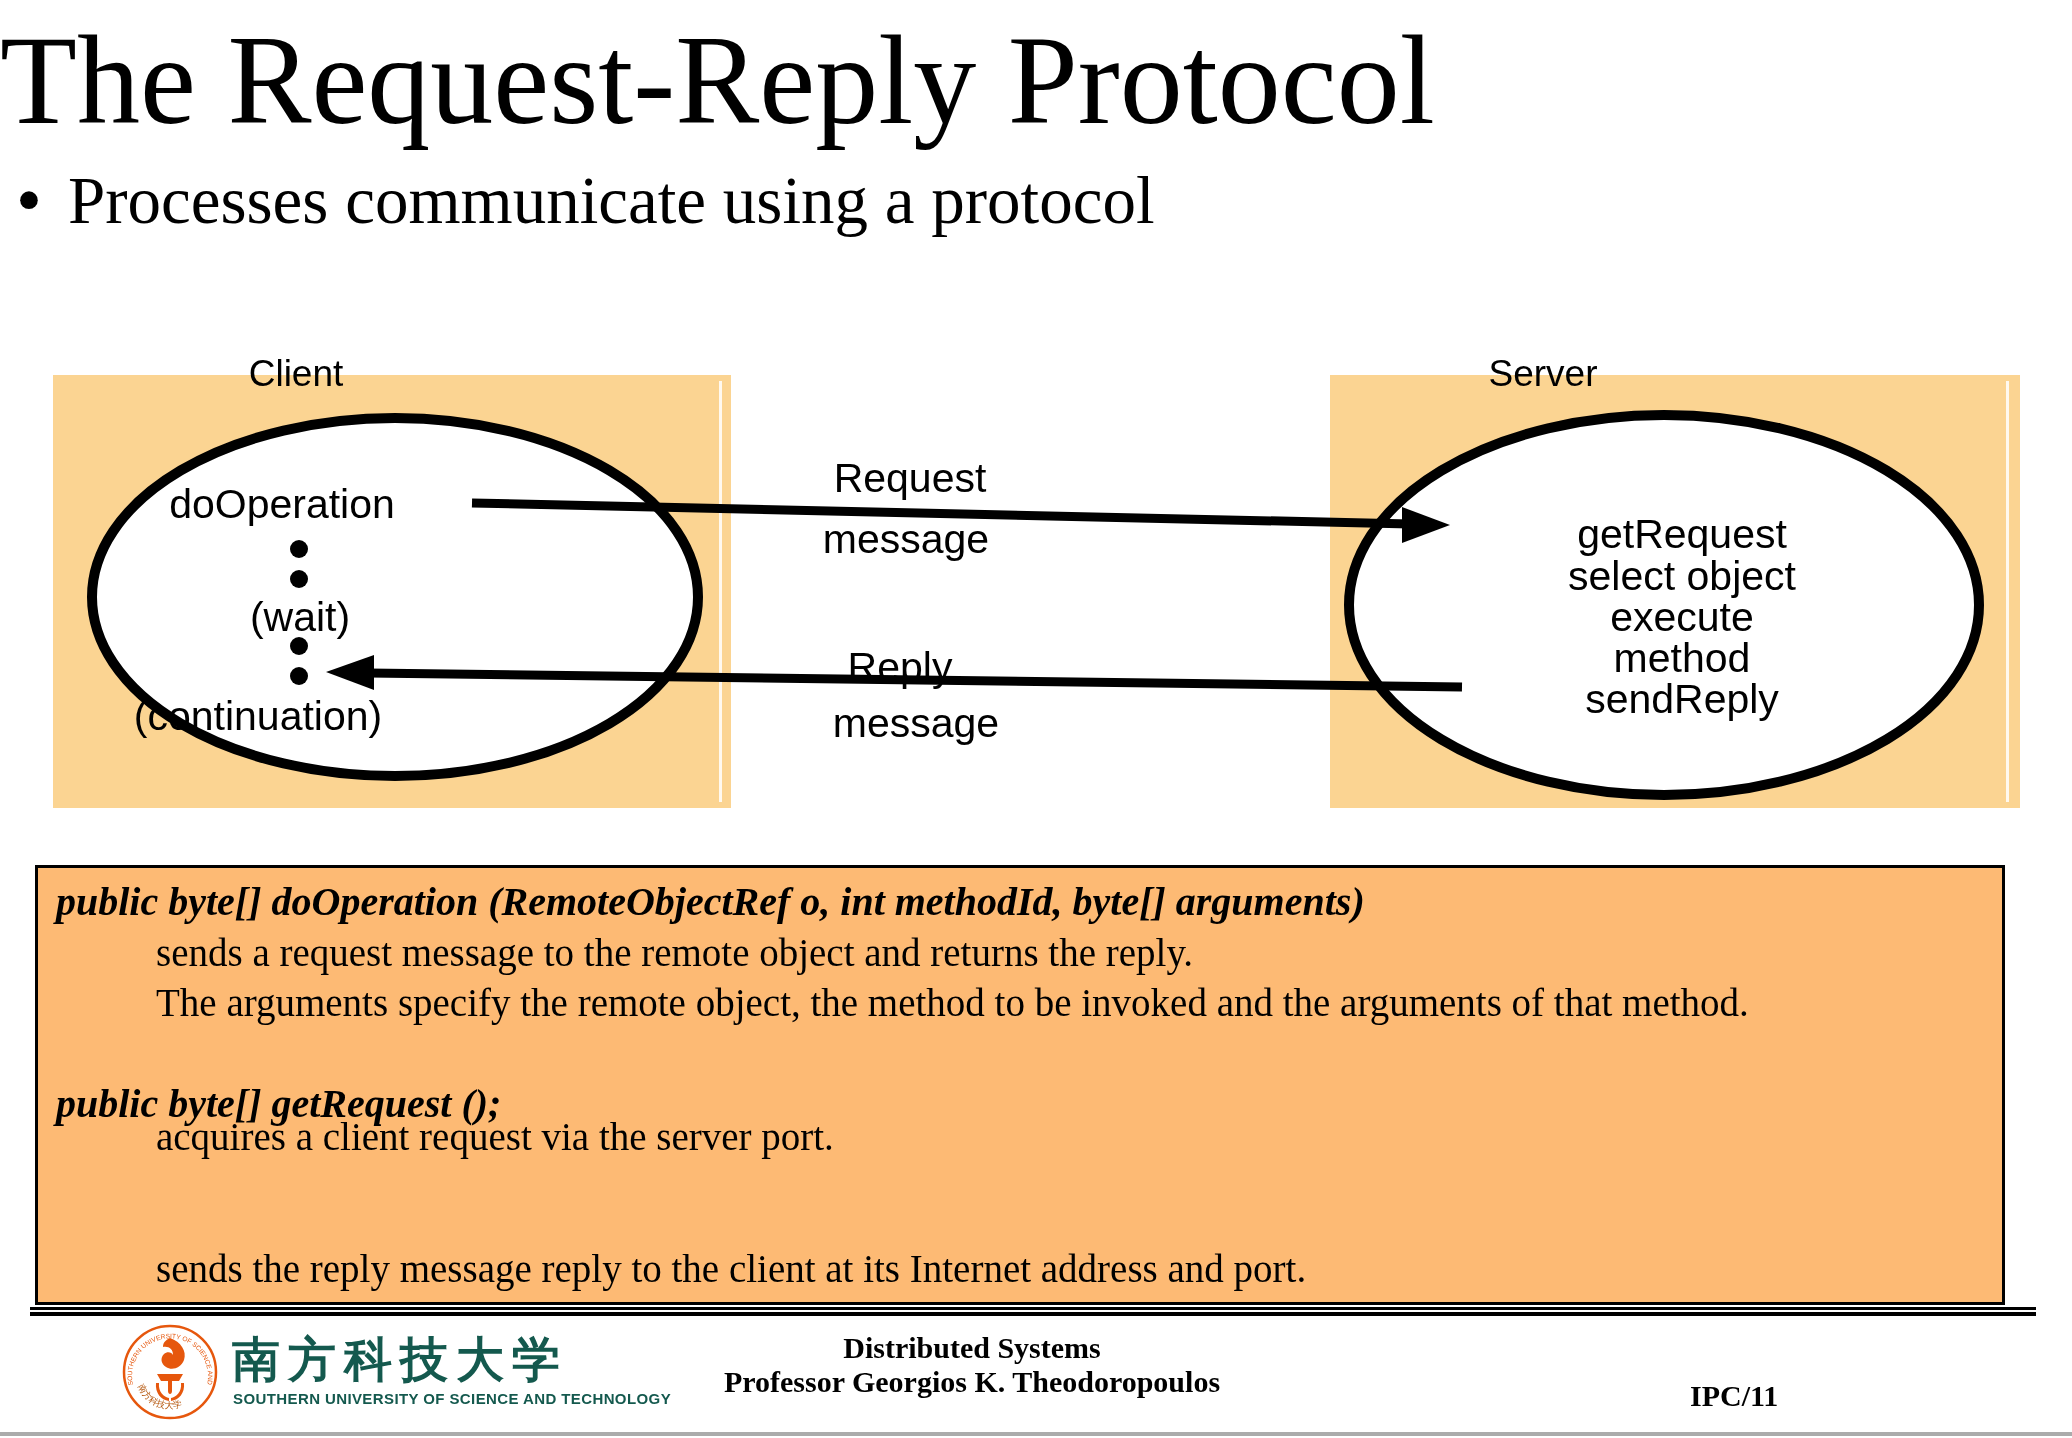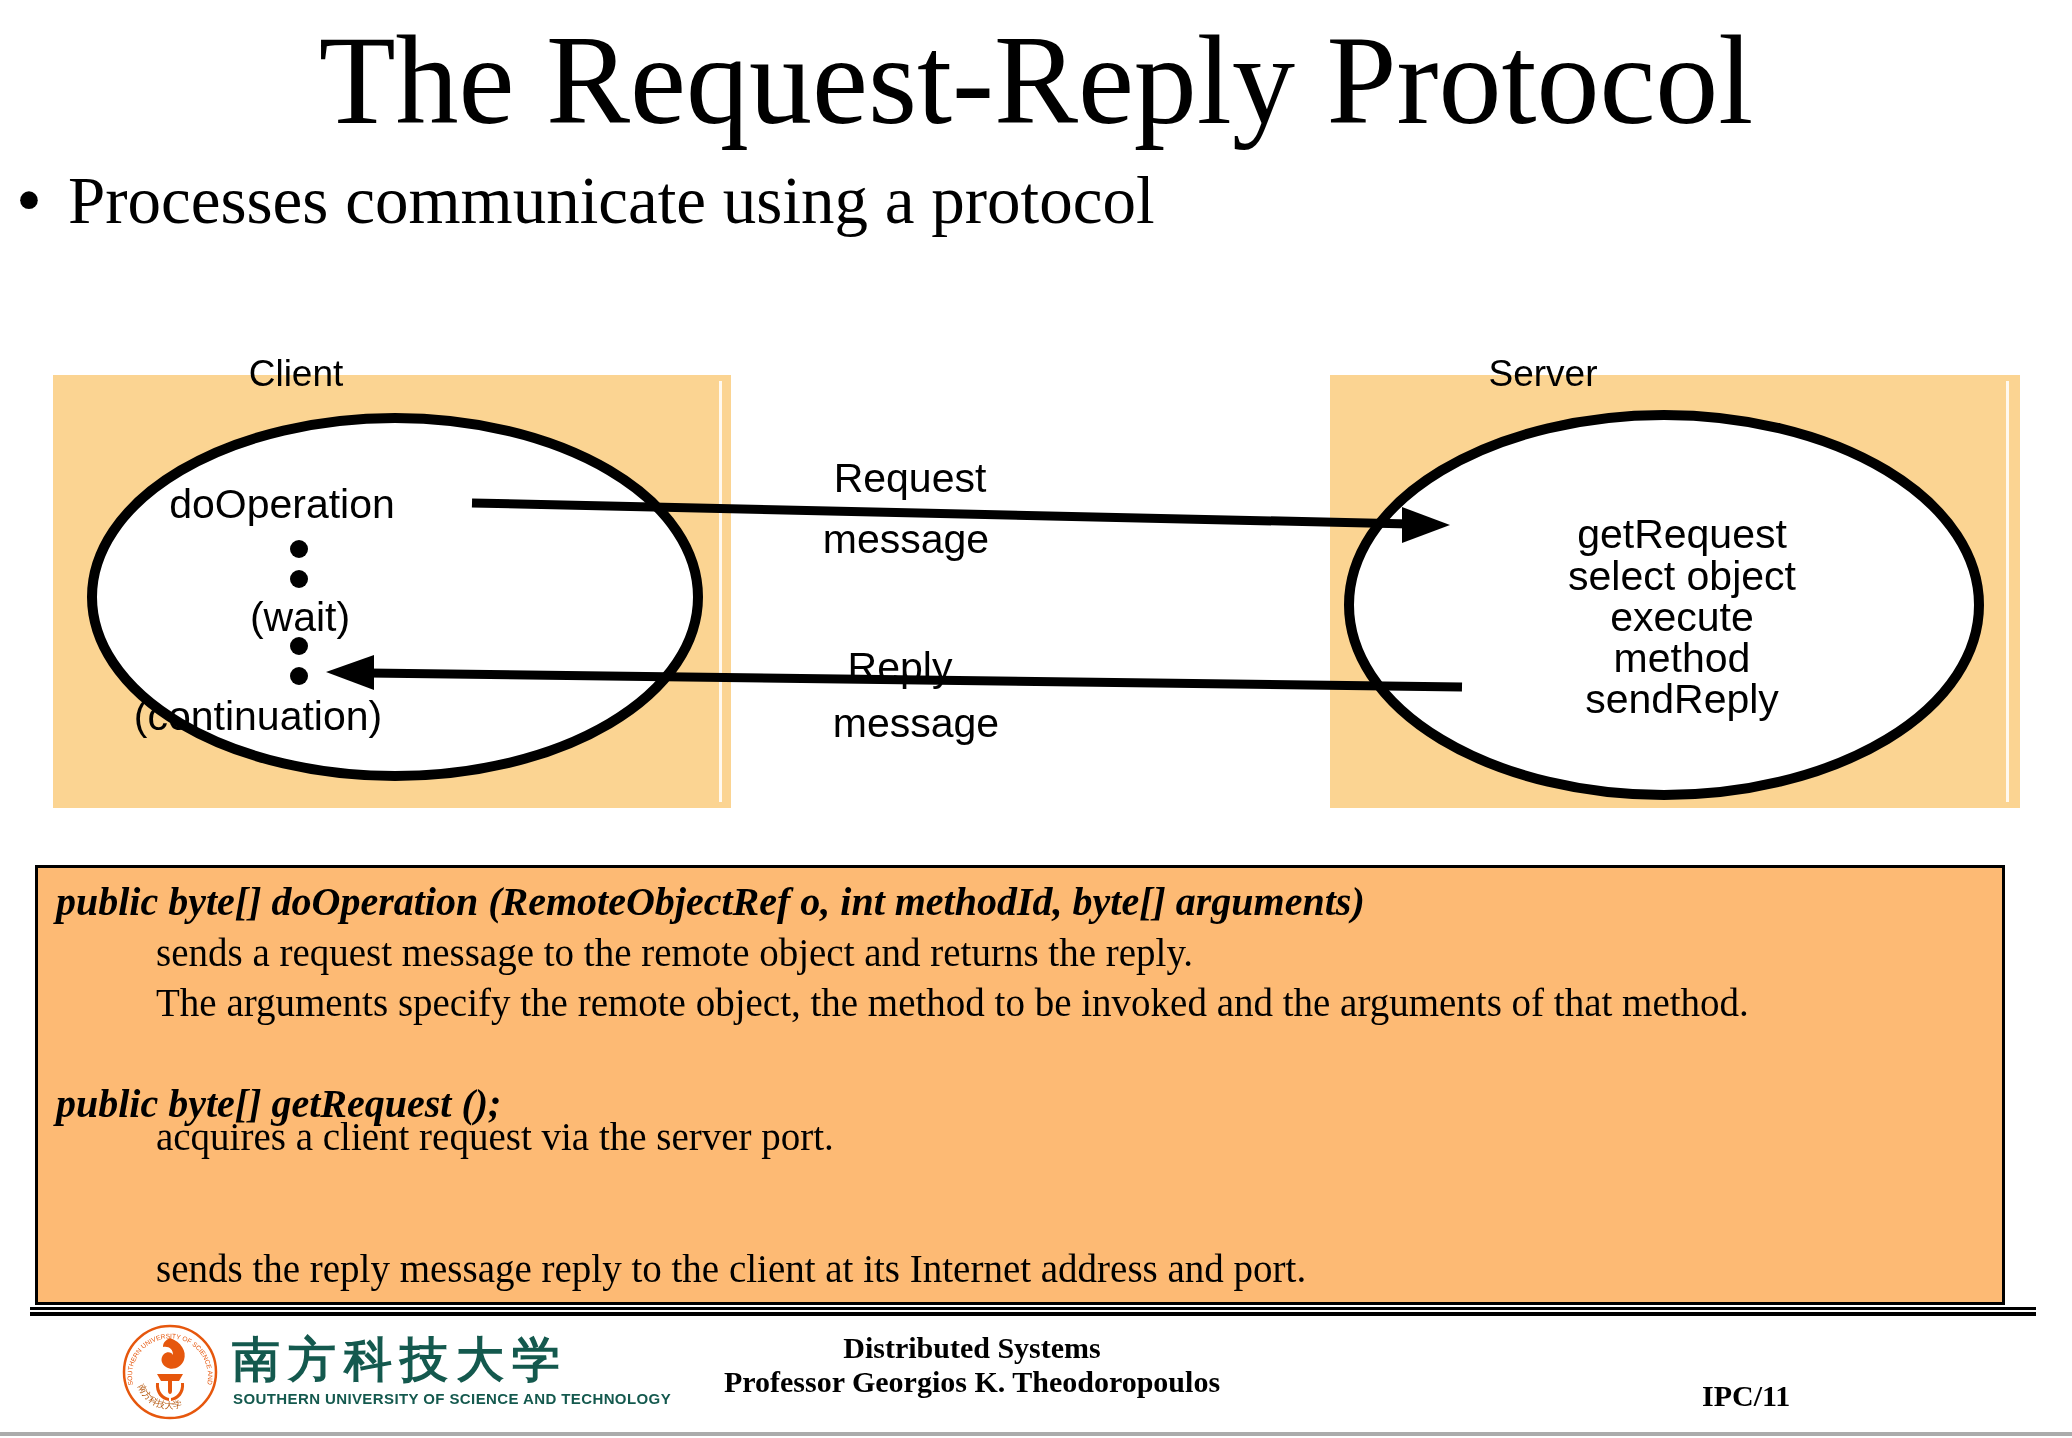--- a/index.html
+++ b/index.html
@@ -1,21 +1,21 @@
 <!DOCTYPE html>
 <html><head>
 <meta charset="utf-8">
 <style>
   html,body{margin:0;padding:0;}
   body{width:2072px;height:1438px;position:relative;background:#ffffff;overflow:hidden;
        font-family:"Liberation Sans",sans-serif;color:#000;}
   .abs{position:absolute;}
 
   
-  #title{top:16px;left:0;width:2072px;text-align:center;
+  #title{top:16px;left:0;width:2072px;text-align:left;
          font-family:"Liberation Serif",serif;font-size:126px;line-height:130px;white-space:nowrap;}
   #bullet-line{top:152px;left:16px;display:flex;align-items:flex-start;}
   #bullet-dot{font-family:"Liberation Serif",serif;font-size:74px;line-height:96px;margin-right:26px;}
   #bullet-text{font-family:"Liberation Serif",serif;font-size:67px;line-height:96px;white-space:nowrap;text-align:right;}
 
   
   #diagram{top:330px;left:0;width:2072px;height:500px;}
   .proc-label{font-family:"Liberation Sans",sans-serif;font-size:37px;}
   .proc-text{font-family:"Liberation Sans",sans-serif;font-size:41px;}
   .msg-text{font-family:"Liberation Sans",sans-serif;font-size:41px;}
@@ -33,21 +33,21 @@
   #footer-divider .l2{height:2px;background:#fff;}
   #footer-divider .l3{height:4px;background:#000;}
   #seal{left:120px;top:1322px;width:100px;height:100px;}
   #univ-cn{left:232px;top:1328px;font-family:"DejaVu Sans",sans-serif;font-weight:bold;
            font-size:48px;letter-spacing:8px;color:#14594E;white-space:nowrap;}
   #univ-en{left:233px;top:1390px;font-family:"Liberation Sans",sans-serif;font-weight:600;
            font-size:15px;letter-spacing:0.4px;color:#14594E;white-space:nowrap;}
   #footer-center{left:472px;top:1331px;width:1000px;text-align:center;
                  font-family:"Liberation Serif",serif;font-weight:bold;font-size:30px;line-height:34px;}
   #slide-number{left:1690px;top:1379px;font-family:"Liberation Serif",serif;
-                font-weight:bold;font-size:30px;margin-left:12px;}
+                font-weight:bold;font-size:30px;}
   #bottom-line{left:0;top:1432px;width:2072px;height:4px;background:#ABABAB;}
 </style>
 </head>
 <body>
 
 <div id="title" class="abs">The Request-Reply Protocol</div>
 
 <div id="bullet-line" class="abs">
   <span id="bullet-dot">•</span>
   <span id="bullet-text">Processes communicate using a protocol</span>

